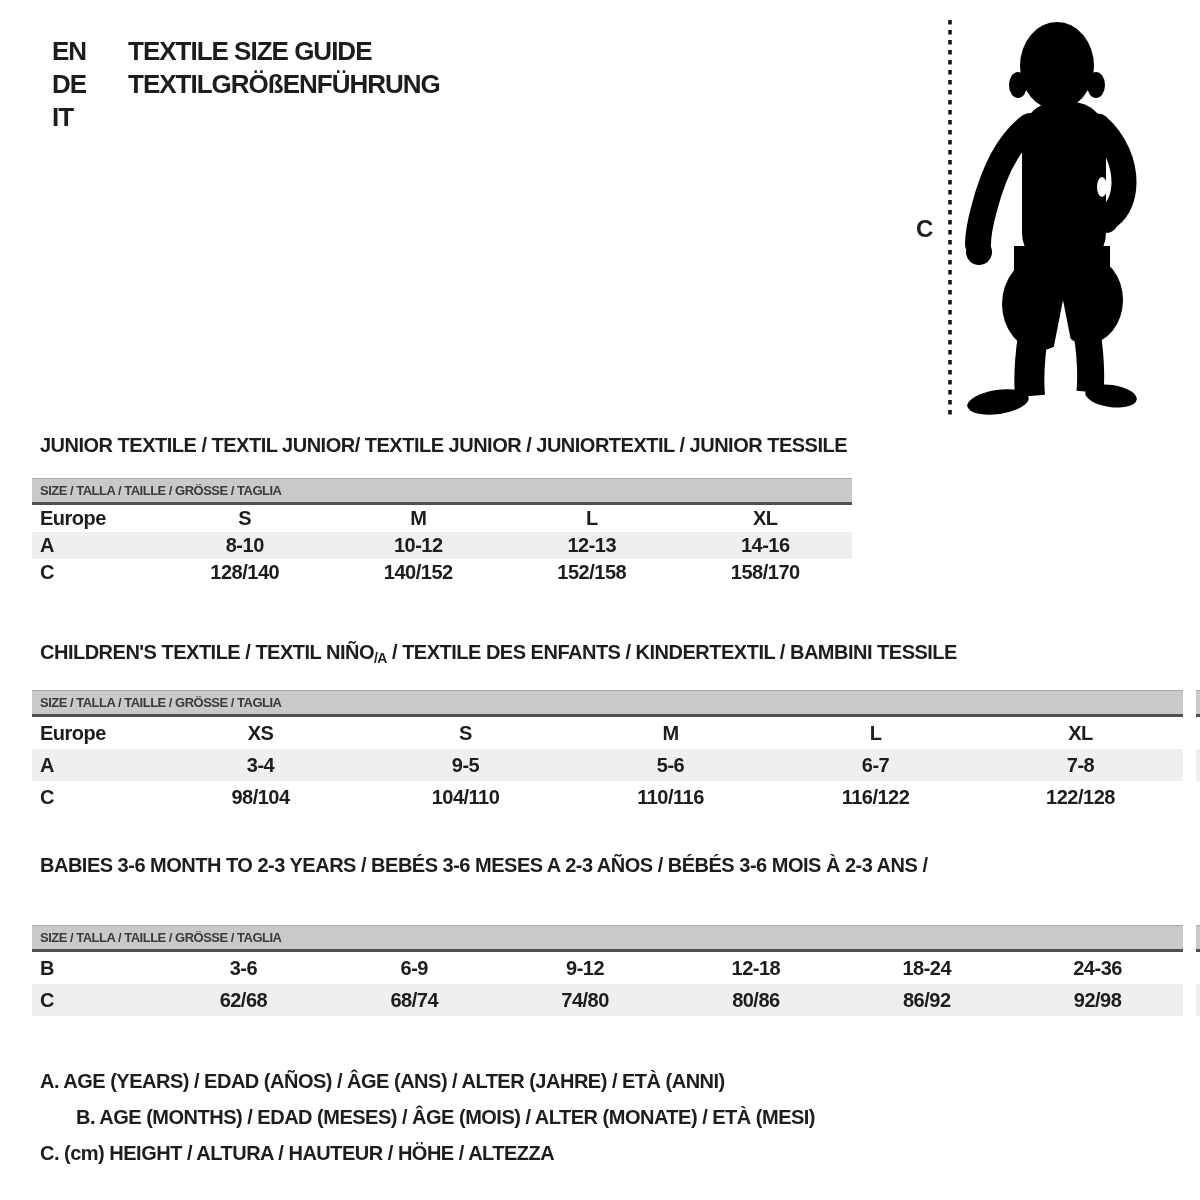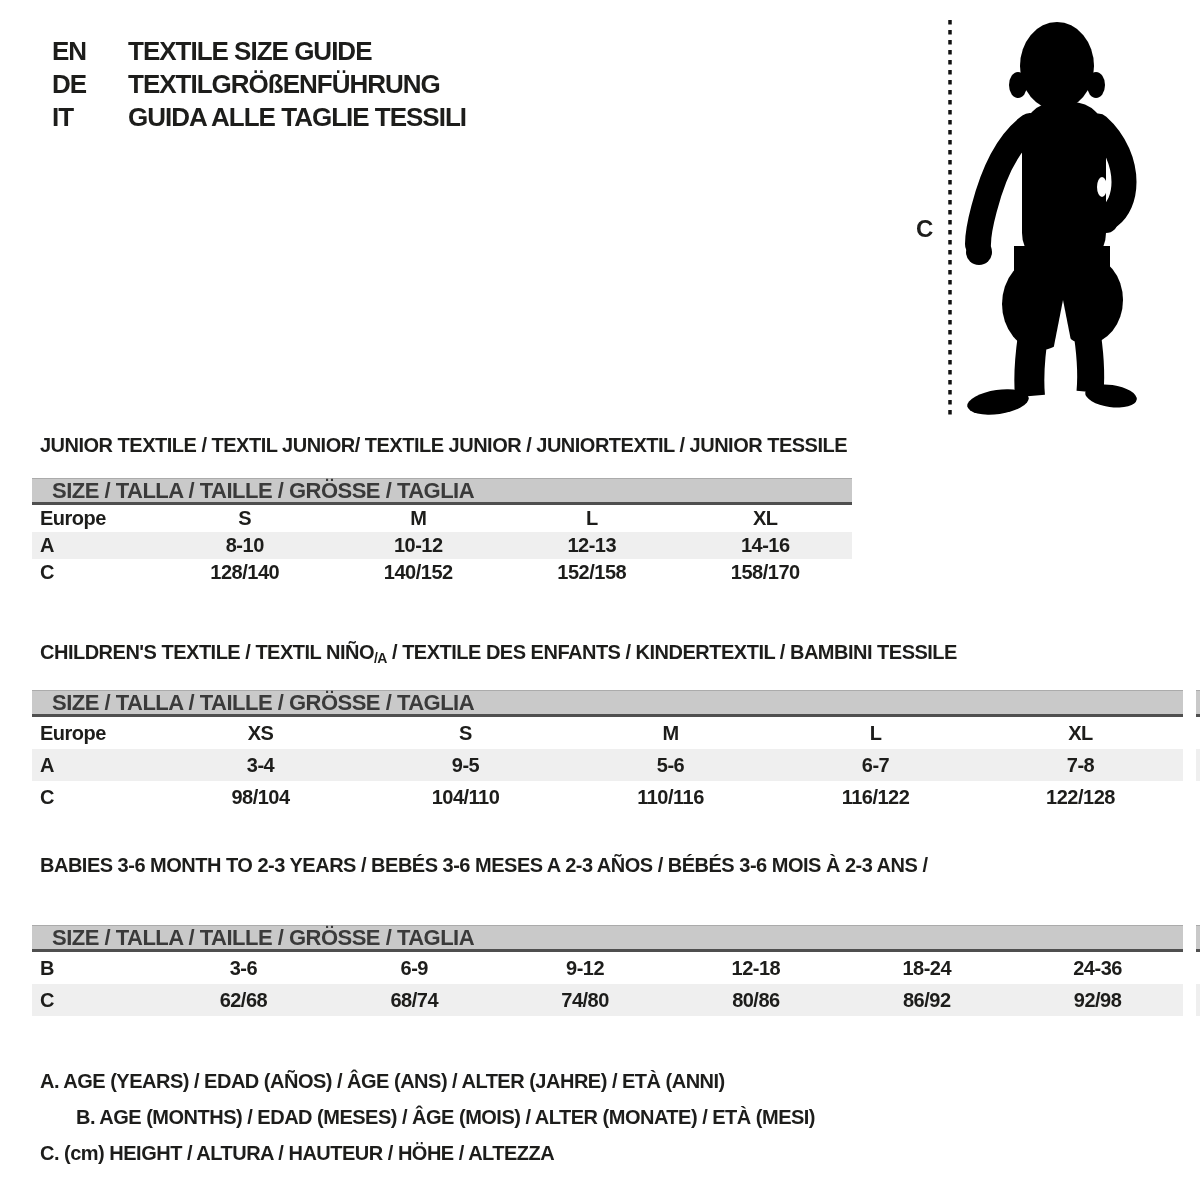--- a/index.html
+++ b/index.html
@@ -21,22 +21,22 @@
 
   
   .section-heading{font-size:20px;letter-spacing:-0.5px;white-space:nowrap;}
   .sub{font-size:14px;vertical-align:-4px;letter-spacing:-0.5px;}
 
   
   .table{left:32px;}
   .size-bar{
     height:23px;background:#c9c9c9;
     border-top:1px solid #ababab;border-bottom:3px solid #4f4f4f;
-    display:flex;align-items:center;padding-left:20px;
-    font-size:22px;color:#3a3a3a;letter-spacing:-0.5px;
+    display:flex;align-items:center;padding-left:8px;
+    font-size:13px;color:#3a3a3a;letter-spacing:-0.5px;
   }
   .trow{display:grid;align-items:center;font-size:20px;letter-spacing:-0.5px;}
   .junior-t .trow{height:27px;}
   .children-t .trow,.babies-t .trow{height:32px;}
   .cols5{grid-template-columns:126px repeat(4,1fr);}
   .cols6{grid-template-columns:126px repeat(5,1fr);}
   .cols7{grid-template-columns:126px repeat(6,1fr);}
   .trow span{text-align:center;}
   .trow .lbl{text-align:left;padding-left:8px;}
   .alt{background:#efefef;}
@@ -57,21 +57,20 @@
   <div class="lang-row">
     <span class="lang-code">EN</span>
     <span class="lang-title">TEXTILE SIZE GUIDE</span>
   </div>
   <div class="lang-row">
     <span class="lang-code">DE</span>
     <span class="lang-title">TEXTILGRÖßENFÜHRUNG</span>
   </div>
   <div class="lang-row">
     <span class="lang-code">IT</span>
-    <span class="lang-title">GUIDA ALLE TAGLIE TESSILI</span>
   </div>
 </div>
 
 <div class="abs height-label">C</div>
 <svg class="abs figure-svg" width="200" height="406" viewBox="0 0 200 406" xmlns="http://www.w3.org/2000/svg">
   <line x1="2" y1="6" x2="2" y2="402" stroke="#111" stroke-width="3.5" stroke-dasharray="4.5 5.5"></line>
   <g>
     <g fill="#000">
       <ellipse cx="109" cy="52" rx="37" ry="44"></ellipse>
       <ellipse cx="70" cy="71" rx="9" ry="13"></ellipse>

